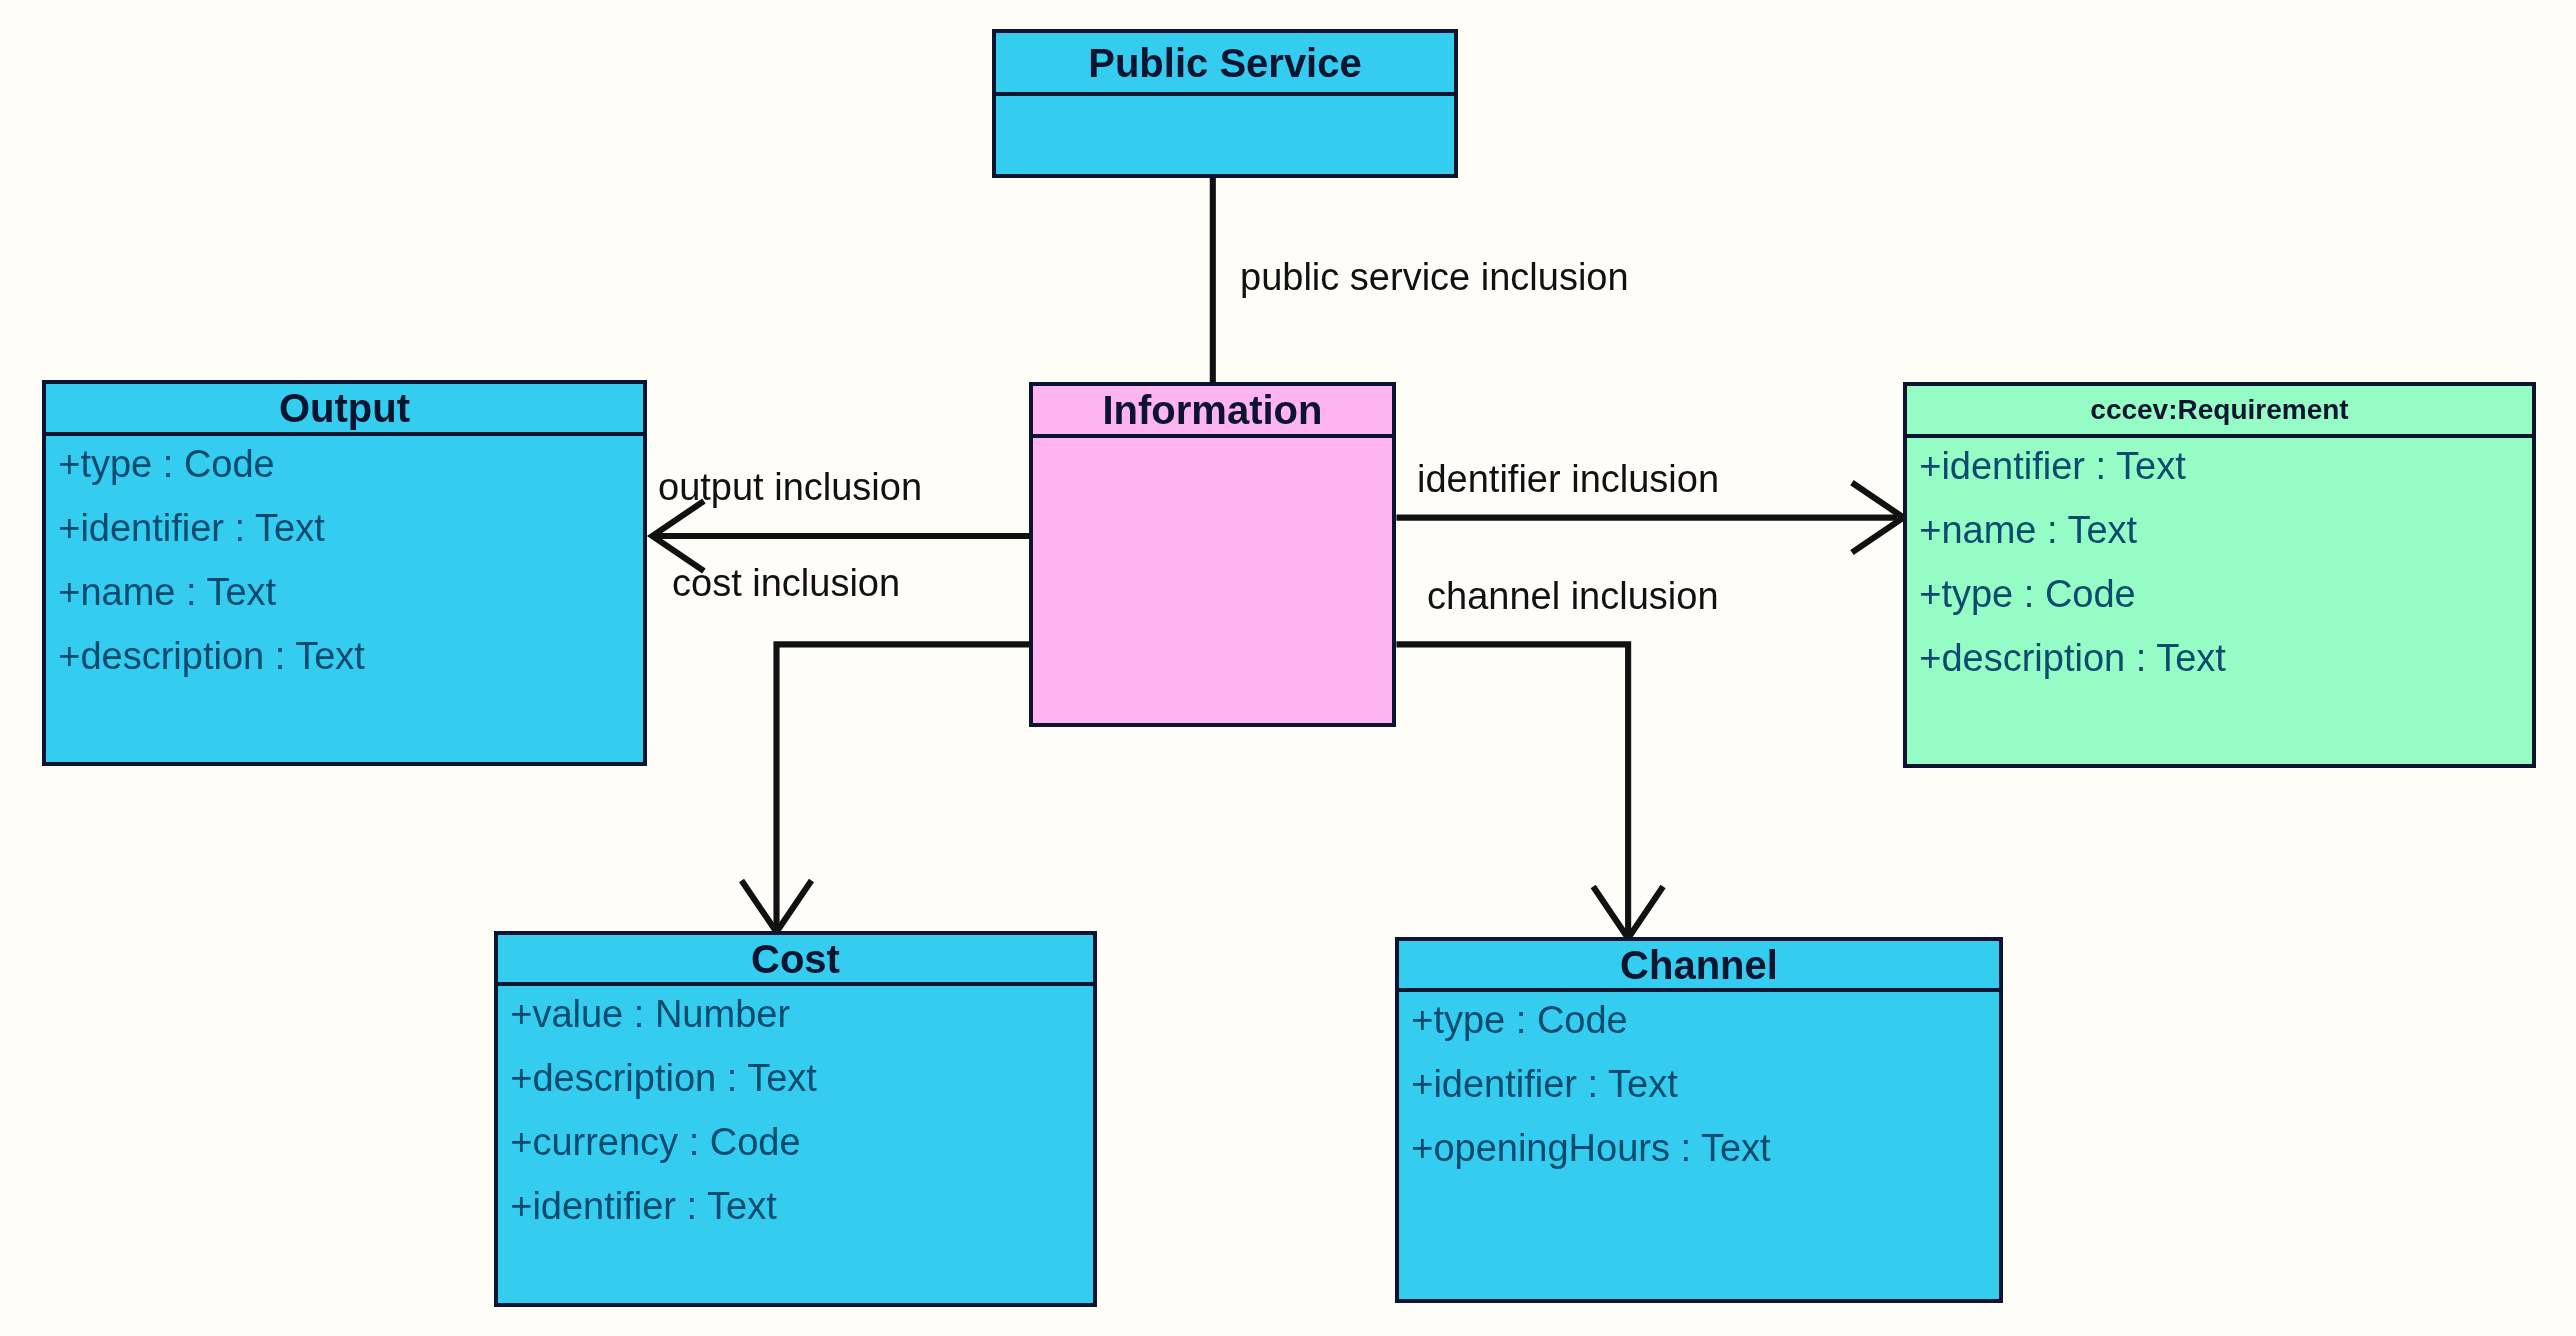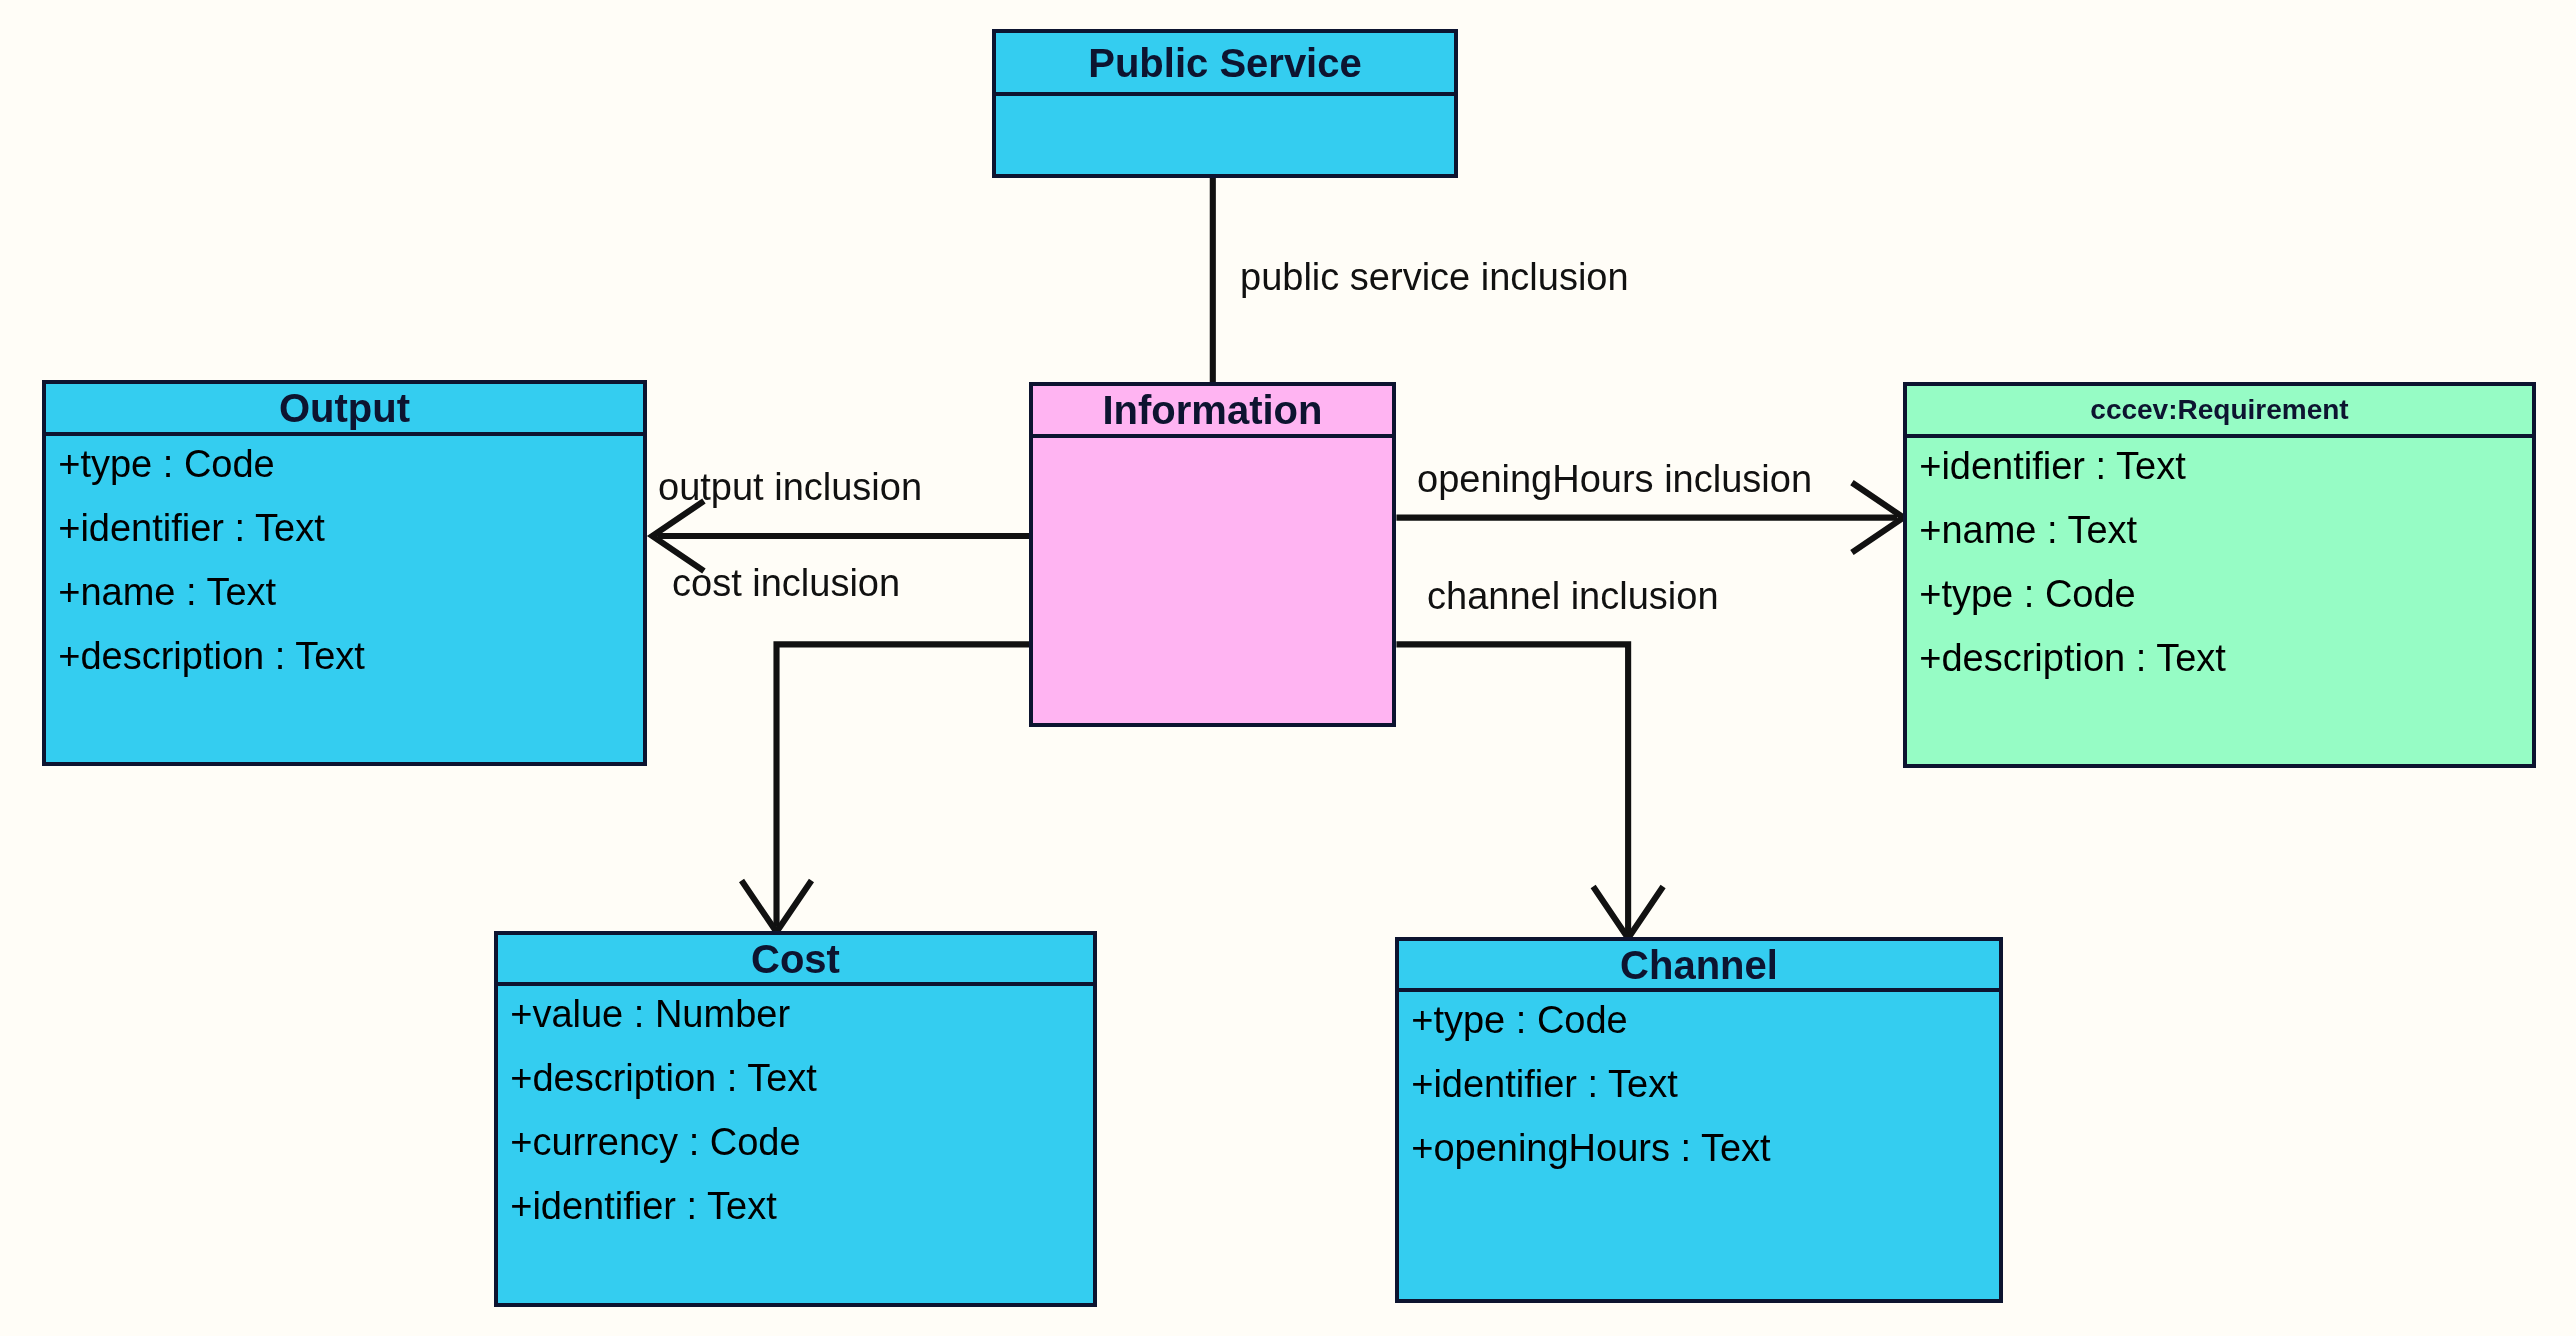--- a/index.html
+++ b/index.html
@@ -24,21 +24,21 @@
     text-align:center;
     font-weight:bold;
     color:#0d1430;
     line-height:1;
     display:flex;align-items:center;justify-content:center;
   }
   .uml .attrs{
     flex:1 1 auto;
     box-sizing:border-box;
     padding:8.7px 12.2px 0 12.2px;
-    color:#000000;
+    color:#0c4a6e;
   }
   .uml .attrs div{
     white-space:nowrap;
     line-height:1.0;
   }
 
   .cyan{background:#34CDF0;}
   .cyan .title{background:#34CDF0;}
   .pink{background:#FFB4F2;}
   .pink .title{background:#FFB4F2;}
@@ -109,21 +109,21 @@
       <polyline points="2118,552 2177,592 2118,632"></polyline>
 
       <polyline points="1597,737 1862,737 1862,1067"></polyline>
       <polyline points="1822,1014 1862,1073 1902,1014"></polyline>
     </g>
   </svg>
 
   <div class="edge-label" id="lbl-public-service-inclusion">public service inclusion</div>
   <div class="edge-label" id="lbl-output-inclusion">output inclusion</div>
   <div class="edge-label" id="lbl-cost-inclusion">cost inclusion</div>
-  <div class="edge-label" id="lbl-requirement-inclusion">openingHours inclusion</div>
+  <div class="edge-label" id="lbl-requirement-inclusion">identifier inclusion</div>
   <div class="edge-label" id="lbl-channel-inclusion">channel inclusion</div>
 
   <div class="uml cyan" id="box-public-service">
     <div class="title">Public Service</div>
     <div class="attrs"></div>
   </div>
 
   <div class="uml cyan" id="box-output">
     <div class="title">Output</div>
     <div class="attrs">

